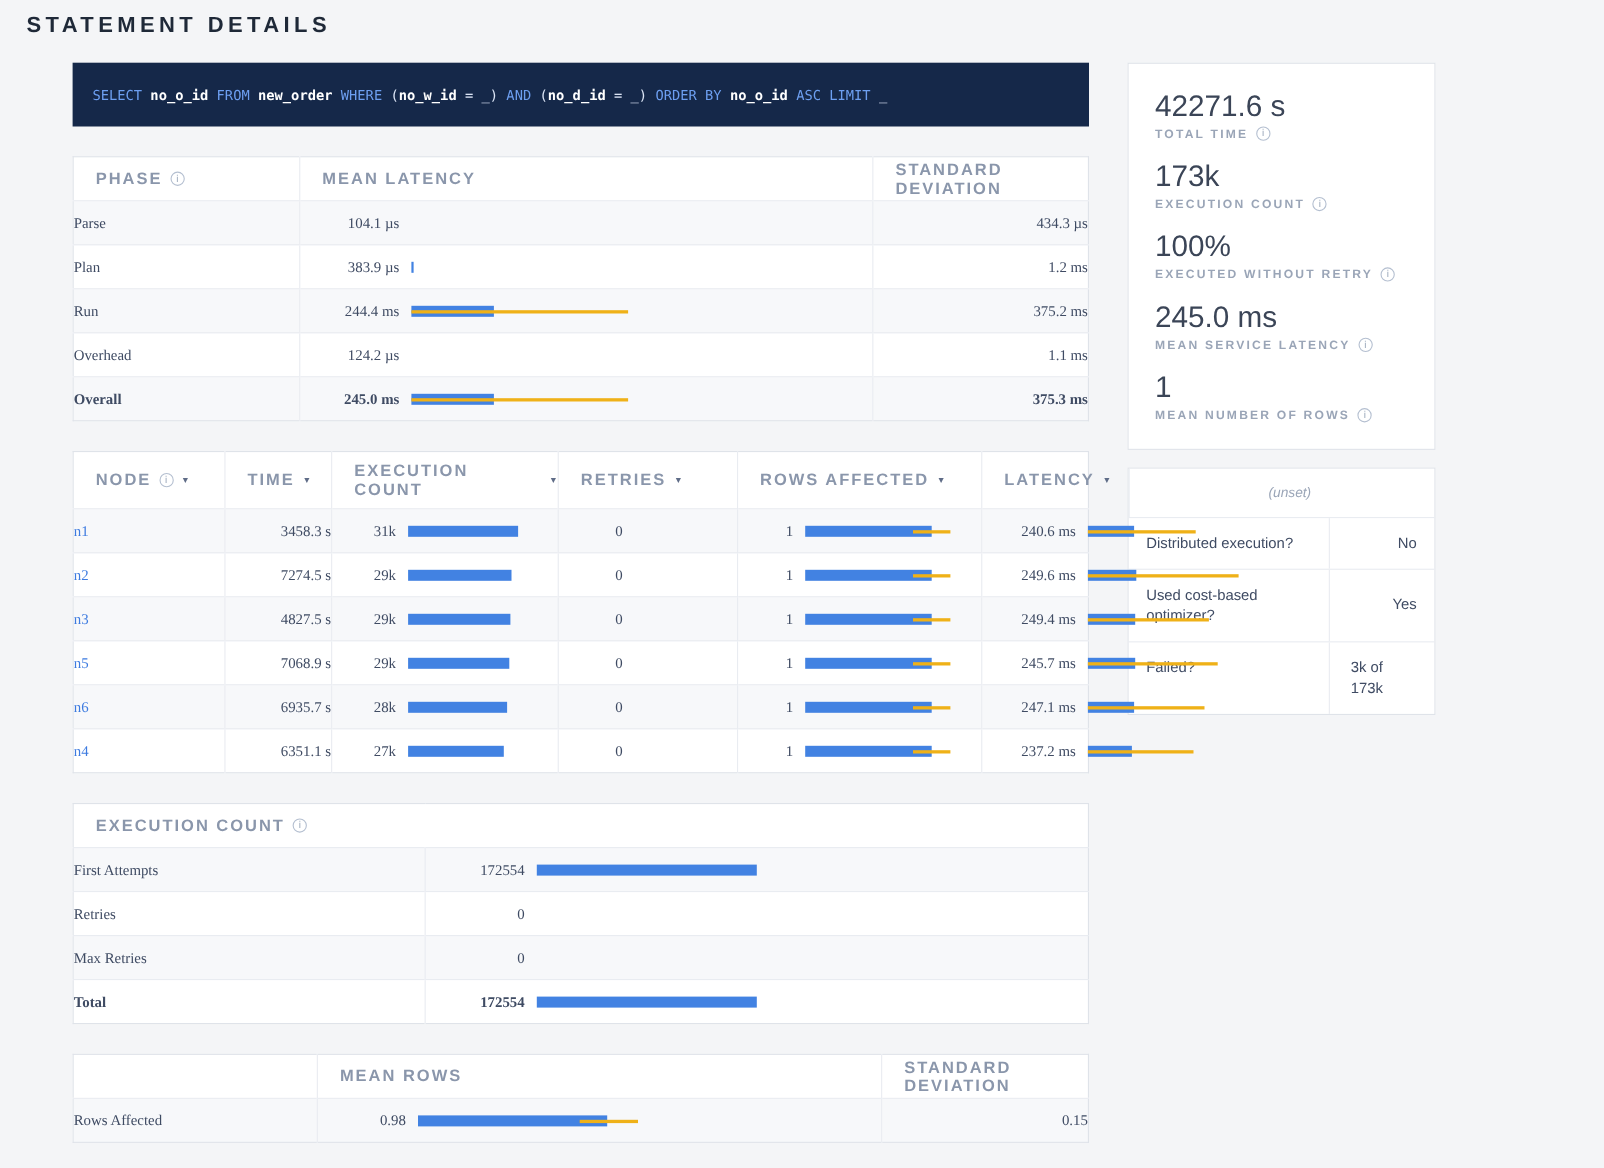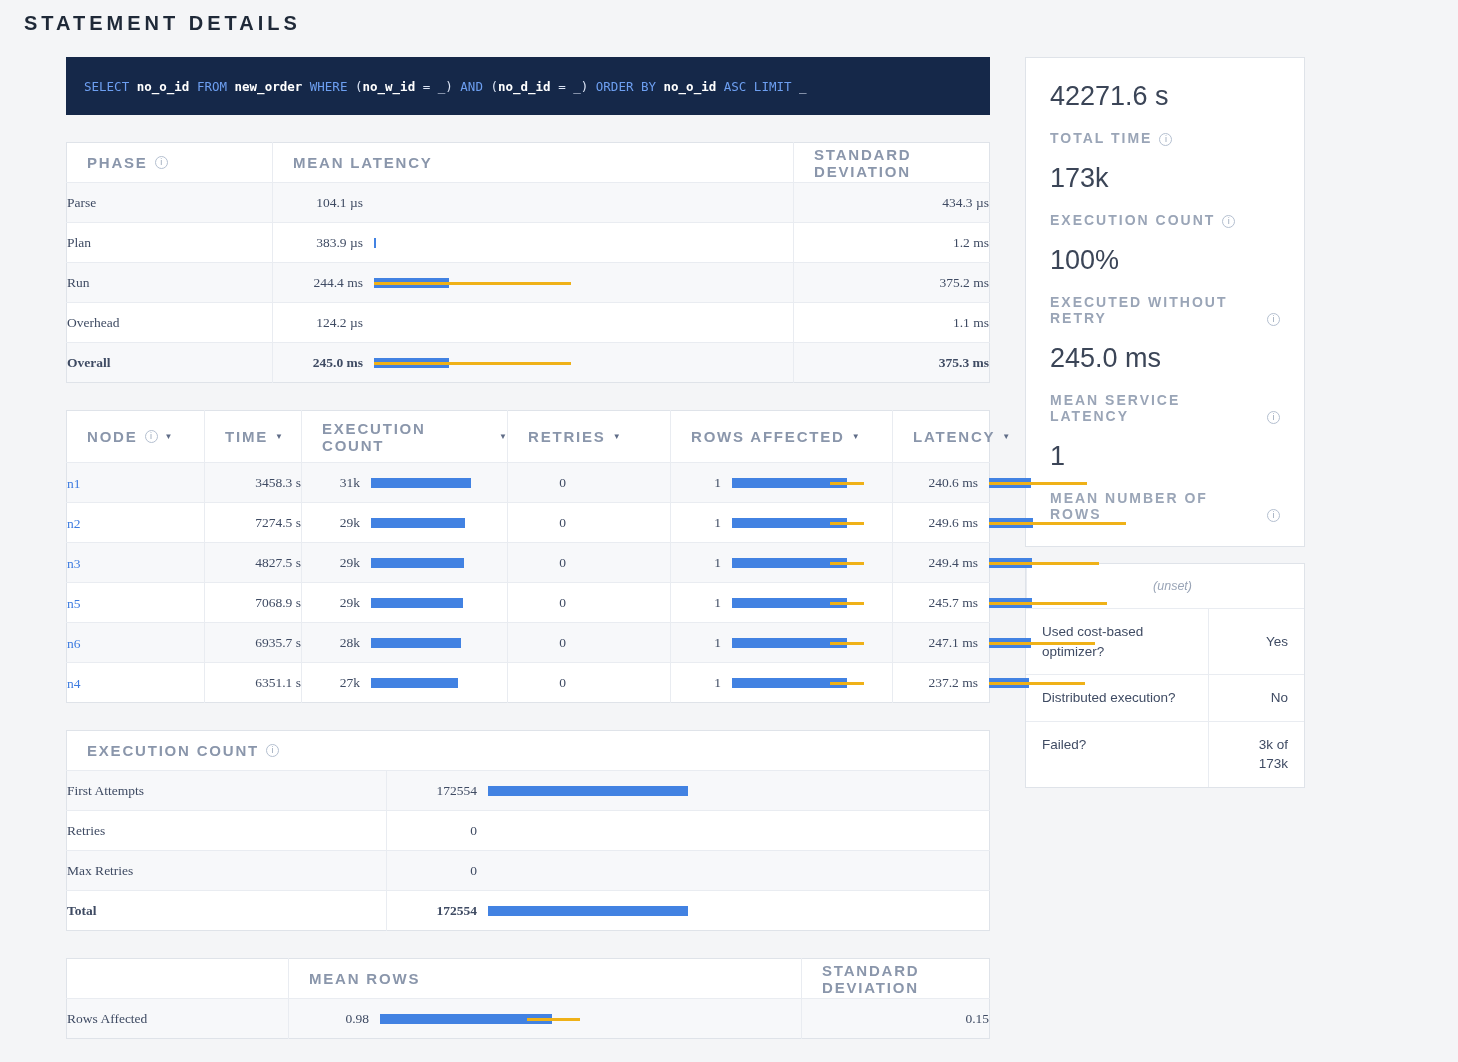--- a/index.html
+++ b/index.html
@@ -73,31 +73,31 @@
   .info::before { content:"i"; }
   .caret { margin-left:7px; font-size:8px; color:#5f6c87; letter-spacing:0; }
   .caret::before { content:"▼"; }
 
   
   .card { background:#fff; border:1px solid #dfe3e9; }
   .stats-card { padding:22px 24px 8px; }
   .stat { margin-bottom:16px; }
   .stat-value { font-size:27px; color:#3b4557; line-height:32px; }
   .stat-label {
-    display:flex; align-items:flex-end; margin-top:18px;
-    font-size:14px; font-weight:700; letter-spacing:2px; color:#9aa5b7;
+    display:flex; align-items:center; margin-top:3px;
+    font-size:11px; font-weight:700; letter-spacing:2px; color:#9aa5b7;
   }
   .props-card { }
   .prow { display:grid; grid-template-columns:1fr 96px; border-top:1px solid #e9ecf1; }
   .prow:first-child { border-top:none; }
   .pl { padding:13px 10px 13px 16px; font-size:13.5px; color:#3f4b63; line-height:1.45; }
   .pv {
     border-left:1px solid #e9ecf1; padding:13px 16px 13px 19px;
     display:flex; align-items:center; justify-content:flex-end;
-    text-align:right; font-size:13.5px; color:#3f4b63; line-height:1.45;
+    font-size:13.5px; color:#3f4b63; line-height:1.45;
   }
   .pv.muted { color:#9aa5b7; font-style:italic; font-size:12.5px; }
 </style>
 </head>
 <body>
 
 <div class="page">
   <div class="page-title">STATEMENT DETAILS</div>
 
   <div class="layout">
@@ -585,26 +585,26 @@
               <span class="info"></span>
             </div>
         </div>
       </div>
 
       <div class="card props-card">
         <div class="prow">
           <div class="pv muted">(unset)</div>
         </div>
         <div class="prow">
+          <div class="pl">Distributed execution?</div>
+          <div class="pv">No</div>
+        </div>
+        <div class="prow">
           <div class="pl">Used cost-based optimizer?</div>
           <div class="pv">Yes</div>
-        </div>
-        <div class="prow">
-          <div class="pl">Distributed execution?</div>
-          <div class="pv">No</div>
         </div>
         <div class="prow">
           <div class="pl">Failed?</div>
           <div class="pv">3k of 173k</div>
         </div>
       </div>
     </aside>
   </div>
 </div>
 

